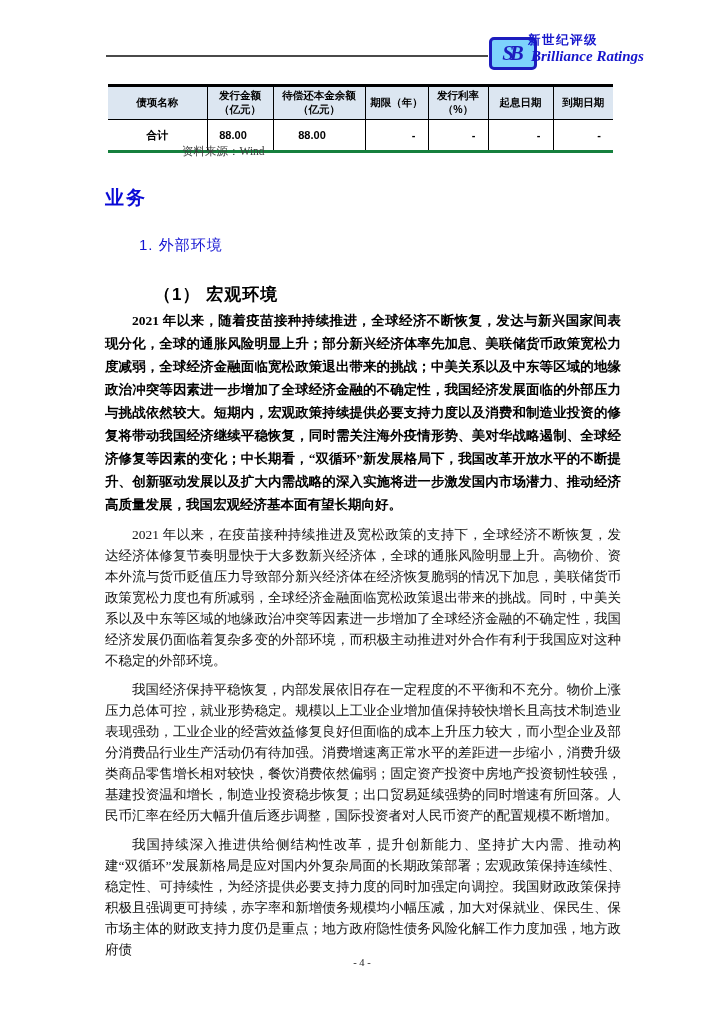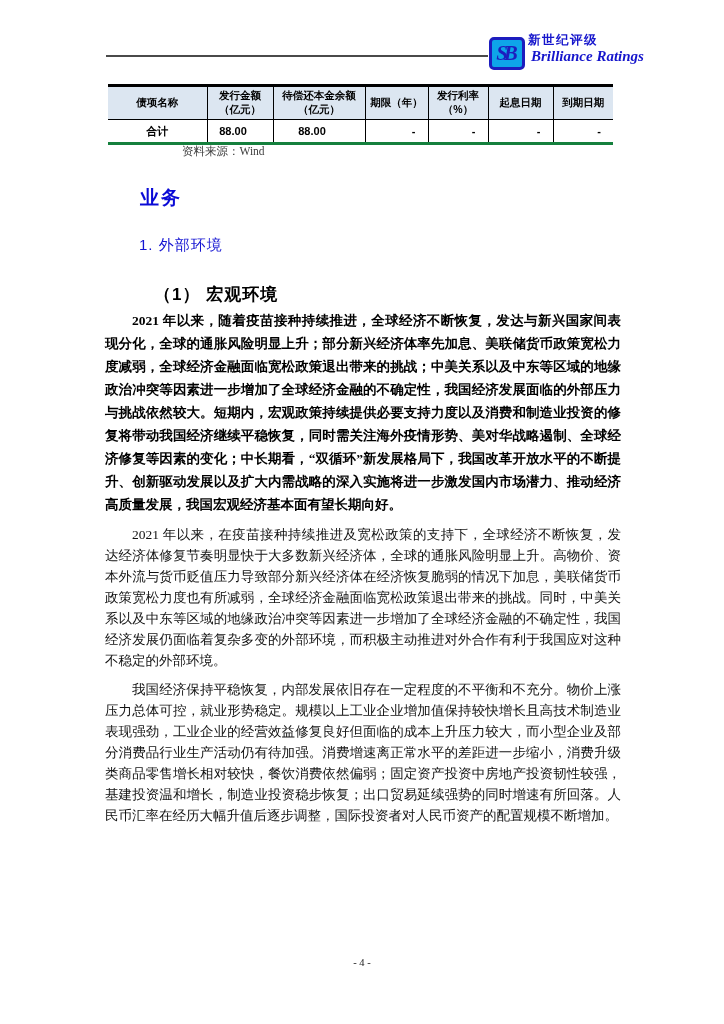--- a/index.html
+++ b/index.html
@@ -18,25 +18,25 @@
   
   .header-rule {
     position: absolute;
     left: 106px; top: 55px;
     width: 382px; height: 2px;
     background: #4a4a4a;
   }
   .logo-box {
     position: absolute;
     left: 489px; top: 37px;
-    width: 36px; height: 33px;
+    width: 48px; height: 33px;
     border: 3px solid #1d1dbe;
     border-radius: 5px;
     display: flex; align-items: center; justify-content: center;
-    background: #0ea5e9;
+    background: #7dd3fc;
   }
   .logo-mark {
     font-family: "Liberation Serif", serif;
     font-weight: bold;
     font-style: italic;
     font-size: 21px;
     color: #1d1dbe;
     letter-spacing: -4px;
     margin-left: -4px;
     line-height: 1;
@@ -80,21 +80,21 @@
     vertical-align: middle;
     height: 34px;
     border-bottom: 1.5px solid #000;
     white-space: pre-line;
     line-height: 1.3;
     color: #000;
   }
   .bond-table td {
     font-size: 11px;
     font-weight: bold;
-    height: 24px;
+    height: 32px;
     vertical-align: middle;
     color: #000;
   }
   .bond-table th + th, .bond-table td + td { border-left: 1px solid #000; }
   .td-center { text-align: center; }
   .td-num { text-align: center; padding-right: 14px; }
   .td-dash { text-align: right; padding-right: 12px; }
 
   .source-note {
     position: absolute;
@@ -105,21 +105,20 @@
 
   
   .sec-business {
     position: absolute;
     left: 105px; top: 185px;
     font-family: "Liberation Sans", sans-serif;
     font-weight: bold;
     font-size: 19px;
     color: #0a0ad6;
     letter-spacing: 2px;
-    margin-left: 35px;
   }
   .sec-external {
     position: absolute;
     left: 139px; top: 236px;
     font-family: "Liberation Sans", sans-serif;
     font-size: 15px;
     color: #1414d2;
     letter-spacing: 1px;
   }
   .sec-macro {
@@ -213,17 +212,18 @@
   <div class="source-note">资料来源：Wind</div>
 
   <div class="sec-business">业务</div>
   <div class="sec-external">1. 外部环境</div>
   <div class="sec-macro">（1） 宏观环境</div>
 
   <div class="text-col">
     <p class="para para-bold">2021 年以来，随着疫苗接种持续推进，全球经济不断恢复，发达与新兴国家间表现分化，全球的通胀风险明显上升；部分新兴经济体率先加息、美联储货币政策宽松力度减弱，全球经济金融面临宽松政策退出带来的挑战；中美关系以及中东等区域的地缘政治冲突等因素进一步增加了全球经济金融的不确定性，我国经济发展面临的外部压力与挑战依然较大。短期内，宏观政策持续提供必要支持力度以及消费和制造业投资的修复将带动我国经济继续平稳恢复，同时需关注海外疫情形势、美对华战略遏制、全球经济修复等因素的变化；中长期看，“双循环”新发展格局下，我国改革开放水平的不断提升、创新驱动发展以及扩大内需战略的深入实施将进一步激发国内市场潜力、推动经济高质量发展，我国宏观经济基本面有望长期向好。</p>
     <p class="para">2021 年以来，在疫苗接种持续推进及宽松政策的支持下，全球经济不断恢复，发达经济体修复节奏明显快于大多数新兴经济体，全球的通胀风险明显上升。高物价、资本外流与货币贬值压力导致部分新兴经济体在经济恢复脆弱的情况下加息，美联储货币政策宽松力度也有所减弱，全球经济金融面临宽松政策退出带来的挑战。同时，中美关系以及中东等区域的地缘政治冲突等因素进一步增加了全球经济金融的不确定性，我国经济发展仍面临着复杂多变的外部环境，而积极主动推进对外合作有利于我国应对这种不稳定的外部环境。</p>
     <p class="para">我国经济保持平稳恢复，内部发展依旧存在一定程度的不平衡和不充分。物价上涨压力总体可控，就业形势稳定。规模以上工业企业增加值保持较快增长且高技术制造业表现强劲，工业企业的经营效益修复良好但面临的成本上升压力较大，而小型企业及部分消费品行业生产活动仍有待加强。消费增速离正常水平的差距进一步缩小，消费升级类商品零售增长相对较快，餐饮消费依然偏弱；固定资产投资中房地产投资韧性较强，基建投资温和增长，制造业投资稳步恢复；出口贸易延续强势的同时增速有所回落。人民币汇率在经历大幅升值后逐步调整，国际投资者对人民币资产的配置规模不断增加。</p>
+    <p class="para">我国持续深入推进供给侧结构性改革，提升创新能力、坚持扩大内需、推动构建“双循环”发展新格局是应对国内外复杂局面的长期政策部署；宏观政策保持连续性、稳定性、可持续性，为经济提供必要支持力度的同时加强定向调控。我国财政政策保持积极且强调更可持续，赤字率和新增债务规模均小幅压减，加大对保就业、保民生、保市场主体的财政支持力度仍是重点；地方政府隐性债务风险化解工作力度加强，地方政府债</p>
   </div>
 
   <div class="page-number">- 4 -</div>
 
 </div>
 
 </body></html>

